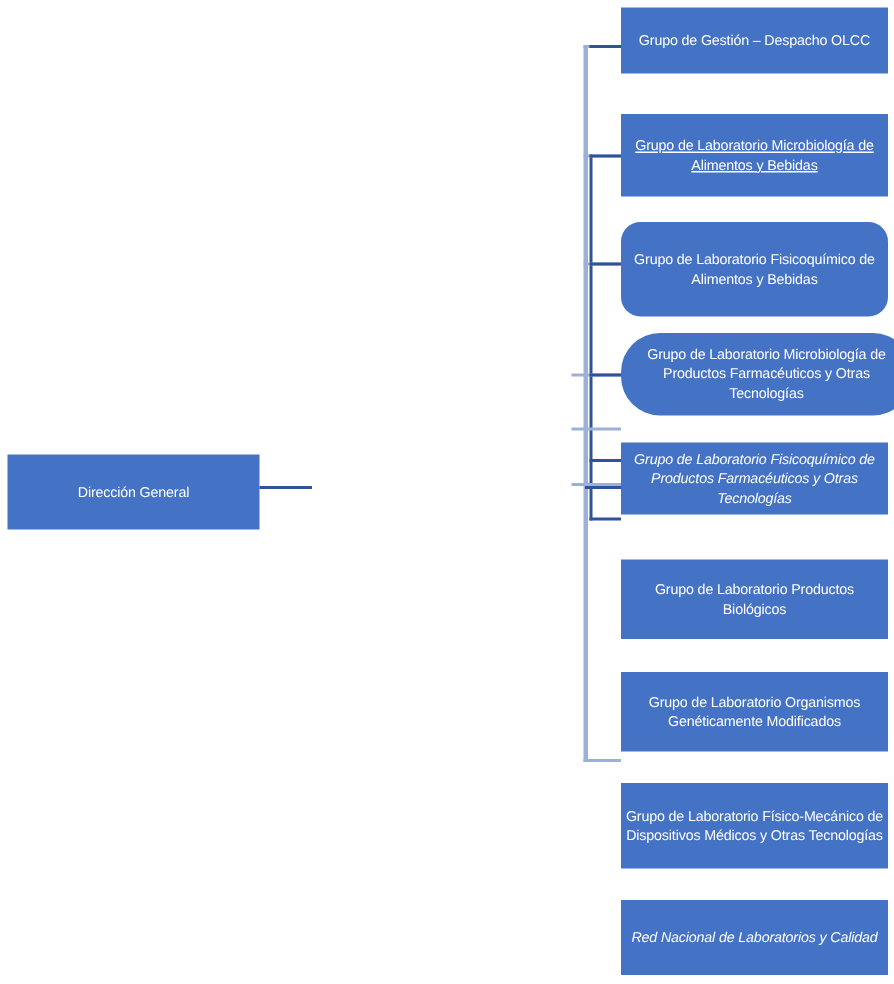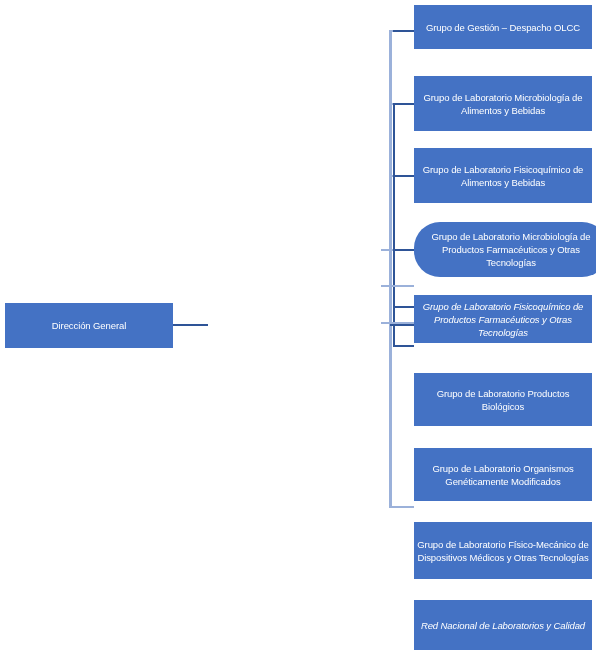--- a/index.html
+++ b/index.html
@@ -43,36 +43,36 @@
   .conn-light {
     position: absolute;
     background: #9BB1DA;
   }
 </style>
 </head>
 <body>
 
 <div id="org-chart">
 
-  <div class="node" style="left:5px; top:303px; width:168px; height:45px;">
+  <div class="node" style="left:5px; top:303px; width:168px; height:50px;">
     <span>Dirección General</span>
   </div>
 
 
   <div class="conn" style="left:173px; top:324px; width:35px; height:2px;"></div>
 
   <div class="node" style="left:414px; top:5px; width:178px; height:44px;">
     <span>Grupo de Gestión – Despacho OLCC</span>
   </div>
 
-  <div class="node" style="left:414px; top:76px; width:178px; height:55px;">
+  <div class="node" style="left:414px; top:76px; width:178px; height:55px;text-decoration:underline;">
     <span>Grupo de Laboratorio Microbiología de Alimentos y Bebidas</span>
   </div>
 
-  <div class="node" style="left:414px; top:148px; width:178px; height:55px;">
+  <div class="node" style="left:414px; top:148px; width:178px; height:63px;border-radius:13px;">
     <span>Grupo de Laboratorio Fisicoquímico de Alimentos y Bebidas</span>
   </div>
 
   <div class="node" style="left:414px; top:222px; width:194px; height:55px;border-radius:26px;">
     <span>Grupo de Laboratorio Microbiología de Productos Farmacéuticos y Otras Tecnologías</span>
   </div>
 
   <div class="node" style="left:414px; top:295px; width:178px; height:48px;font-style:italic;">
     <span>Grupo de Laboratorio Fisicoquímico de Productos Farmacéuticos y Otras Tecnologías</span>
   </div>

